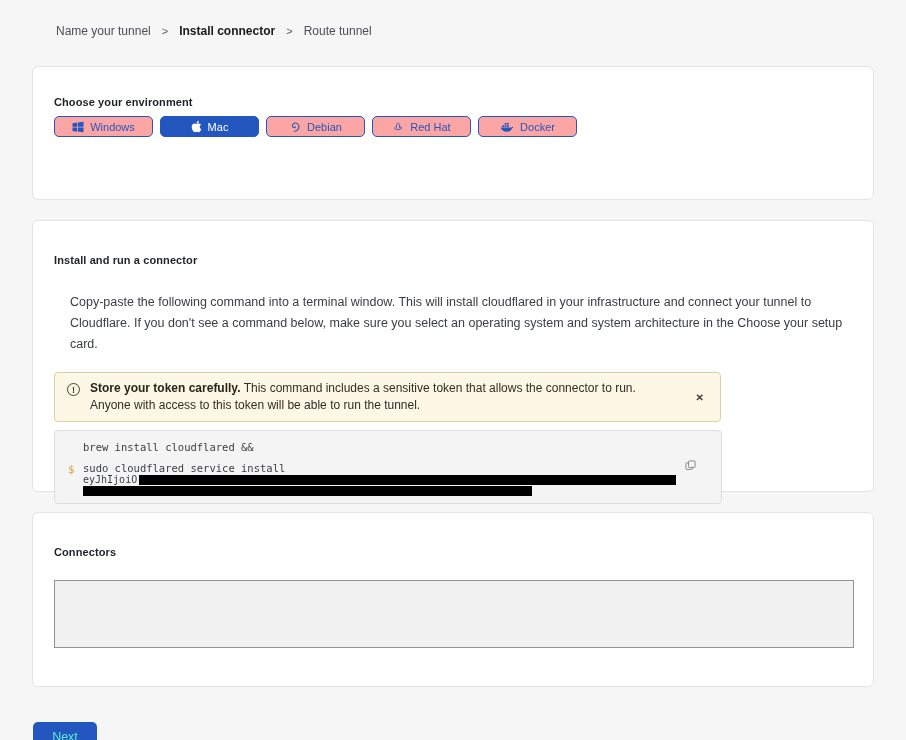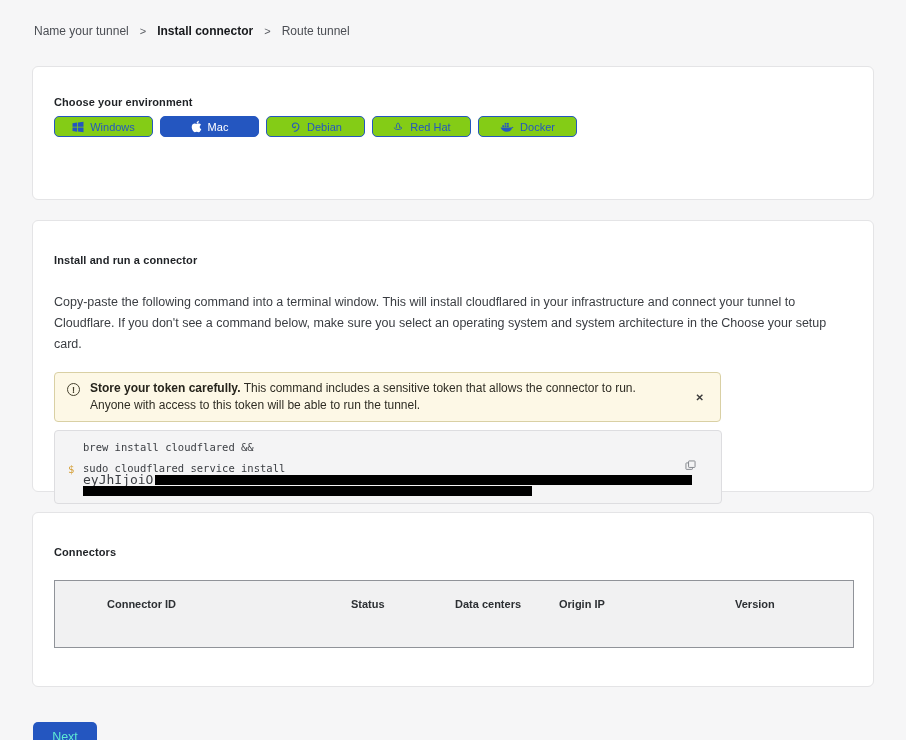--- a/index.html
+++ b/index.html
@@ -5,21 +5,21 @@
   * { margin: 0; padding: 0; box-sizing: border-box; }
   html, body { width: 906px; height: 740px; }
   body {
     background: #f6f6f7;
     font-family: "Liberation Sans", sans-serif;
     color: #33363b;
     overflow: hidden;
   }
   
   .breadcrumb {
-    padding: 24px 0 0 34px;
+    padding: 24px 0 0 56px;
     font-size: 12px;
     color: #4b4e54;
     display: flex;
     align-items: center;
     gap: 11px;
     height: 38px;
   }
   .crumb { cursor: pointer; }
   .crumb.active { font-weight: bold; color: #17191c; }
   .crumb-sep { color: #5a5d63; font-size: 11px; }
@@ -41,35 +41,36 @@
   }
 
   
   #env-card { margin-top: 28px; height: 134px; padding-top: 29px; }
   .os-label { font-size: 12px; color: #3a3d42; margin-top: 26px; }
   .os-row { display: flex; gap: 7px; margin-top: 8px; }
   .os-btn {
     width: 99px; height: 21px;
     display: flex; align-items: center; justify-content: center; gap: 6px;
     border: 1px solid #2456c0; border-radius: 5px;
-    background: #84cc16; color: #2456c0;
+    background: #fca5a5; color: #2456c0;
     font-size: 11px; font-family: "Liberation Sans", sans-serif;
     cursor: pointer;
   }
   .os-btn.selected { background: #2456c0; color: #ffffff; border-color: #2456c0; }
   .os-btn svg { display: block; }
 
   
   #install-card { height: 272px; padding-top: 33px; }
   .install-desc {
     margin-top: 26px;
     font-size: 12.5px;
     line-height: 21px;
     color: #3a3d42;
     max-width: 800px;
+    margin-left: 16px;
   }
   .warn-banner {
     margin-top: 17px;
     width: 667px;
     min-height: 46px;
     background: #fdf8e6;
     border: 1px solid #d9d0a4;
     border-radius: 4px;
     display: flex;
     align-items: flex-start;
@@ -108,21 +109,21 @@
     color: #3a3d42;
     padding: 11px 4px 0 28px;
   }
   .code-line1 { margin-bottom: 10px; line-height: 11px; }
   .code-prompt {
     position: absolute; left: 13px; top: 32px;
     color: #d6a23e;
   }
   .code-line2 { line-height: 11px; }
   .token-line { display: flex; align-items: center; line-height: 10px; height: 10px; margin-top: 1px; }
-  .token-prefix { font-size: 13px; }
+  .token-prefix { font-size: 10px; }
   .redact-bar { background: #000000; height: 10px; }
   .bar-1 { width: 537px; margin-left: 2px; }
   .bar-2 { width: 449px; }
   .copy-btn {
     position: absolute; right: 22px; top: 26px;
     background: none; border: none; cursor: pointer; padding: 2px;
   }
 
   
   #connectors-card { height: 175px; padding-top: 33px; }
@@ -259,23 +260,16 @@
             </g>
           </svg>
       </span>
     </button>
   </div>
 </section>
 
 <section class="card" id="connectors-card">
   <h2 class="card-title">Connectors</h2>
   <div class="conn-table">
-    <div class="conn-row conn-head">
-      <span>Connector ID</span>
-      <span>Status</span>
-      <span>Data centers</span>
-      <span>Origin IP</span>
-      <span>Version</span>
-    </div>
   </div>
 </section>
 
 <button class="next-btn">Next</button>
 
 </body></html>

